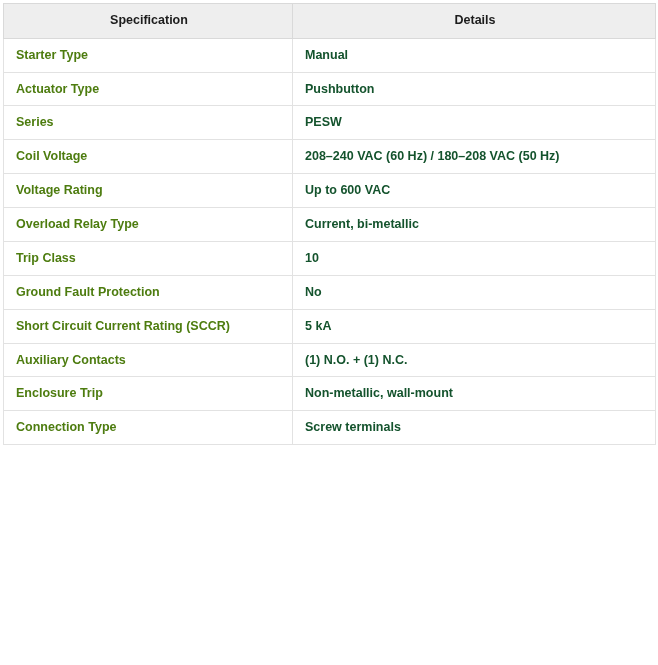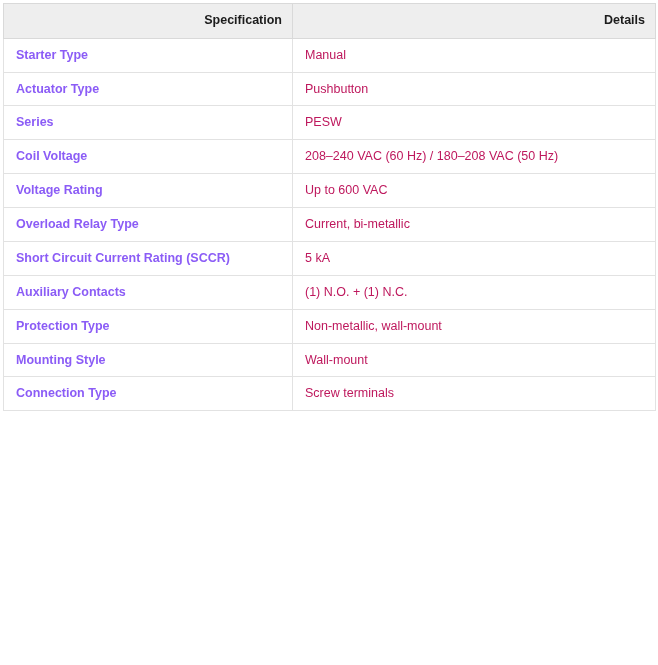--- a/index.html
+++ b/index.html
@@ -19,41 +19,41 @@
     margin: 3px 0 0 3px;
     border-collapse: collapse;
     table-layout: fixed;
     font-size: 12.5px;
   }
   .spec-table col.c1 { width: 289px; }
   .spec-table col.c2 { width: 363px; }
   .spec-table thead th {
     background: #eeeeee;
     border: 1px solid #d9d9d9;
-    text-align: right;
+    text-align: center;
     font-weight: bold;
     padding: 9px 10px 9px 12px;
     color: #1c1c1c;
     font-size: 12.5px;
     line-height: 1.25;
   }
   .spec-table tbody td {
     border: 1px solid #e2e2e2;
     padding: 8px 10px 8px 12px;
     vertical-align: top;
     line-height: 1.35;
     background: #ffffff;
   }
   .spec-table tbody td.label {
     font-weight: bold;
-    color: #8b5cf6;
+    color: #4d7c0f;
   }
   .spec-table tbody td.value {
-    color: #be185d;
-    font-weight: normal;
+    color: #14532d;
+    font-weight: bold;
   }
   .multiline span {
     display: block;
   }
   .multiline span + span {
     margin-top: 5px;
   }
 </style>
 </head>
 <body>
@@ -88,33 +88,37 @@
       </tr>
       <tr>
         <td class="label">Voltage Rating</td>
         <td class="value">Up to 600 VAC</td>
       </tr>
       <tr>
         <td class="label">Overload Relay Type</td>
         <td class="value">Current, bi-metallic</td>
       </tr>
       <tr>
+        <td class="label">Trip Class</td>
+        <td class="value">10</td>
+      </tr>
+      <tr>
+        <td class="label">Ground Fault Protection</td>
+        <td class="value">No</td>
+      </tr>
+      <tr>
         <td class="label">Short Circuit Current Rating (SCCR)</td>
         <td class="value">5 kA</td>
       </tr>
       <tr>
         <td class="label">Auxiliary Contacts</td>
         <td class="value">(1) N.O. + (1) N.C.</td>
       </tr>
       <tr>
-        <td class="label">Protection Type</td>
+        <td class="label">Enclosure Trip</td>
         <td class="value">Non-metallic, wall-mount</td>
-      </tr>
-      <tr>
-        <td class="label">Mounting Style</td>
-        <td class="value">Wall-mount</td>
       </tr>
       <tr>
         <td class="label">Connection Type</td>
         <td class="value">Screw terminals</td>
       </tr>
     </tbody>
 </table>
 
 </body></html>

